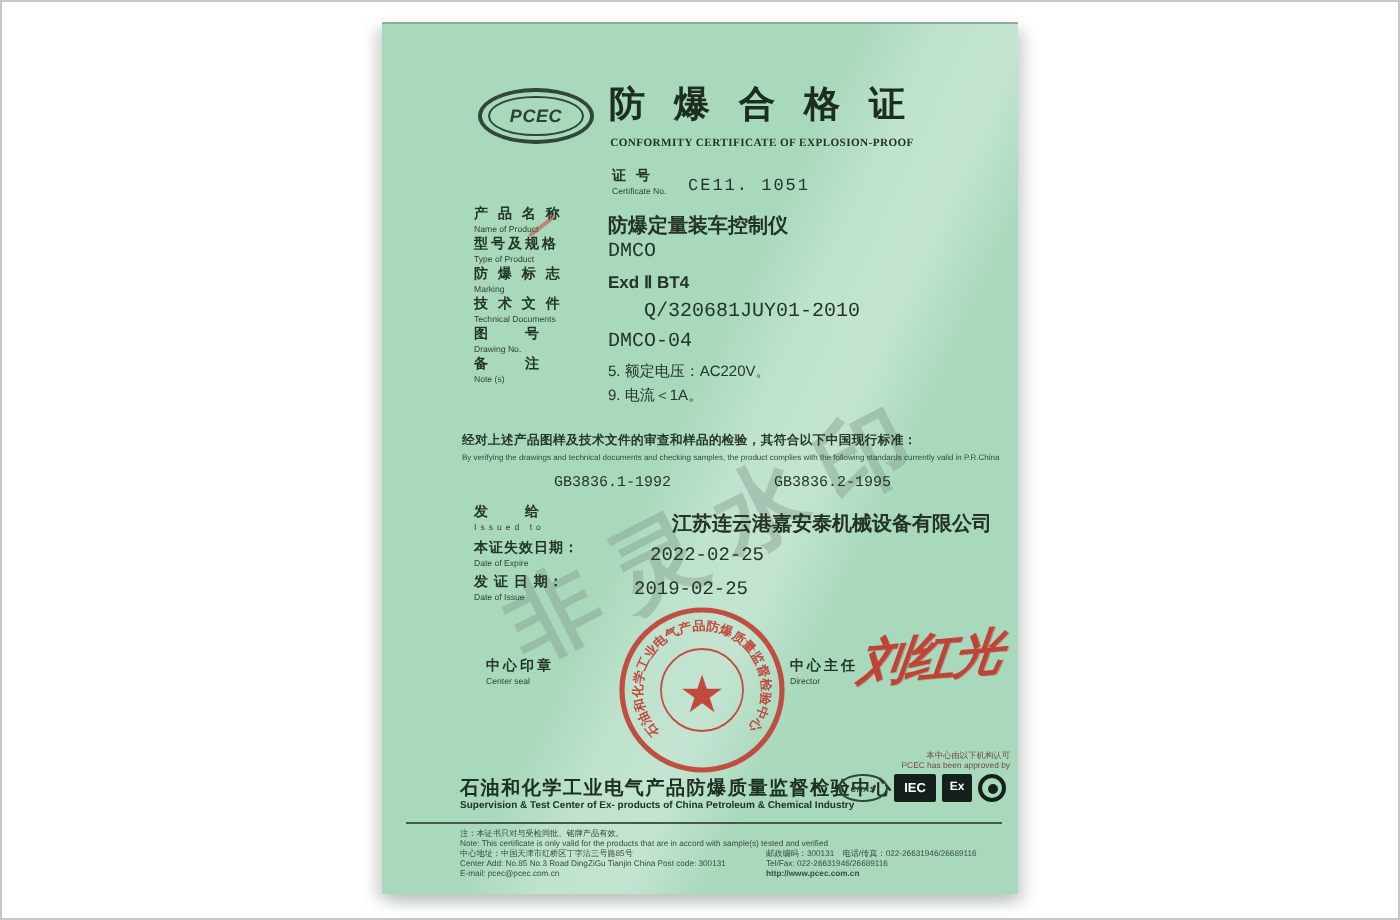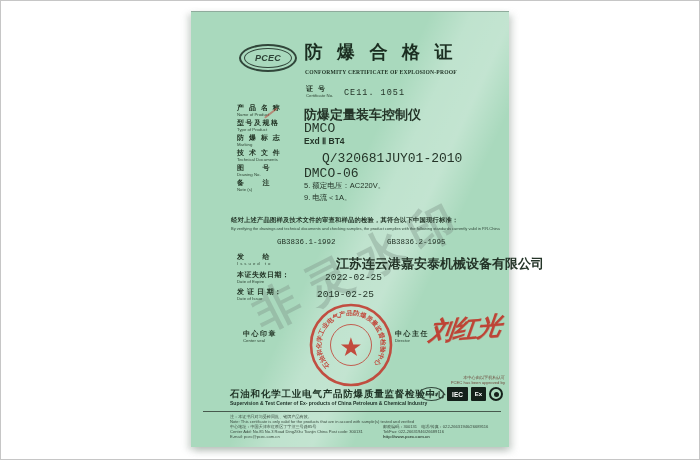--- a/index.html
+++ b/index.html
@@ -12,21 +12,21 @@
     position:absolute;left:190px;top:10px;width:318px;height:435px;
     background:
       linear-gradient(115deg, rgba(255,255,255,0) 46%, rgba(255,255,255,.26) 54%, rgba(255,255,255,.30) 62%, rgba(255,255,255,0) 70%),
       #a9d9bd;
     box-shadow:-4px 3px 6px rgba(140,152,143,.30), 3px 4px 7px rgba(130,145,135,.40);
     border-top:1px solid #8fab9c;
   }
   .abs{position:absolute;}
   .zh-label{font-size:7px;font-weight:bold;color:#233526;letter-spacing:1.5px;line-height:8px;white-space:nowrap;}
   .en-label{font-size:4.3px;color:#2e4434;line-height:5px;white-space:nowrap;letter-spacing:0;}
-  .value{font-size:13px;color:#243428;white-space:nowrap;}
+  .value{font-size:10px;color:#243428;white-space:nowrap;}
   .mono{font-family:"Liberation Mono","DejaVu Sans Mono",monospace;}
   .title{
     font-family:"Liberation Serif","DejaVu Serif",serif;font-weight:bold;
     font-size:18px;letter-spacing:5px;color:#1b2e21;white-space:nowrap;text-align:center;
   }
   .subtitle{
     font-family:"Liberation Serif","DejaVu Serif",serif;font-weight:bold;
     font-size:5.6px;color:#1f3224;white-space:nowrap;text-align:center;letter-spacing:.2px;
   }
   .oval-logo{
@@ -105,21 +105,21 @@
     <div class="abs" style="left:46px;top:137px;">
       <div class="zh-label">技 术 文 件</div>
       <div class="en-label">Technical Documents</div>
     </div>
     <div class="abs value mono" style="left:113px;top:139px;padding-left:18px;">Q/320681JUY01-2010</div>
 
     <div class="abs" style="left:46px;top:152px;">
       <div class="zh-label">图　　号</div>
       <div class="en-label">Drawing No.</div>
     </div>
-    <div class="abs value mono" style="left:113px;top:154px;">DMCO-06</div>
+    <div class="abs value mono" style="left:113px;top:154px;">DMCO-04</div>
 
     <div class="abs" style="left:46px;top:167px;">
       <div class="zh-label">备　　注</div>
       <div class="en-label">Note (s)</div>
     </div>
     <div class="abs value" style="left:113px;top:169px;font-size:7.5px;">5. 额定电压：AC220V。</div>
     <div class="abs value" style="left:113px;top:181px;font-size:7.5px;">9. 电流＜1A。</div>
 
     <div class="abs statement-zh" style="left:40px;top:204px;">经对上述产品图样及技术文件的审查和样品的检验，其符合以下中国现行标准：</div>
     <div class="abs statement-en" style="left:40px;top:214px;">By verifying the drawings and technical documents and checking samples, the product complies with the following standards currently valid in P.R.China</div>

